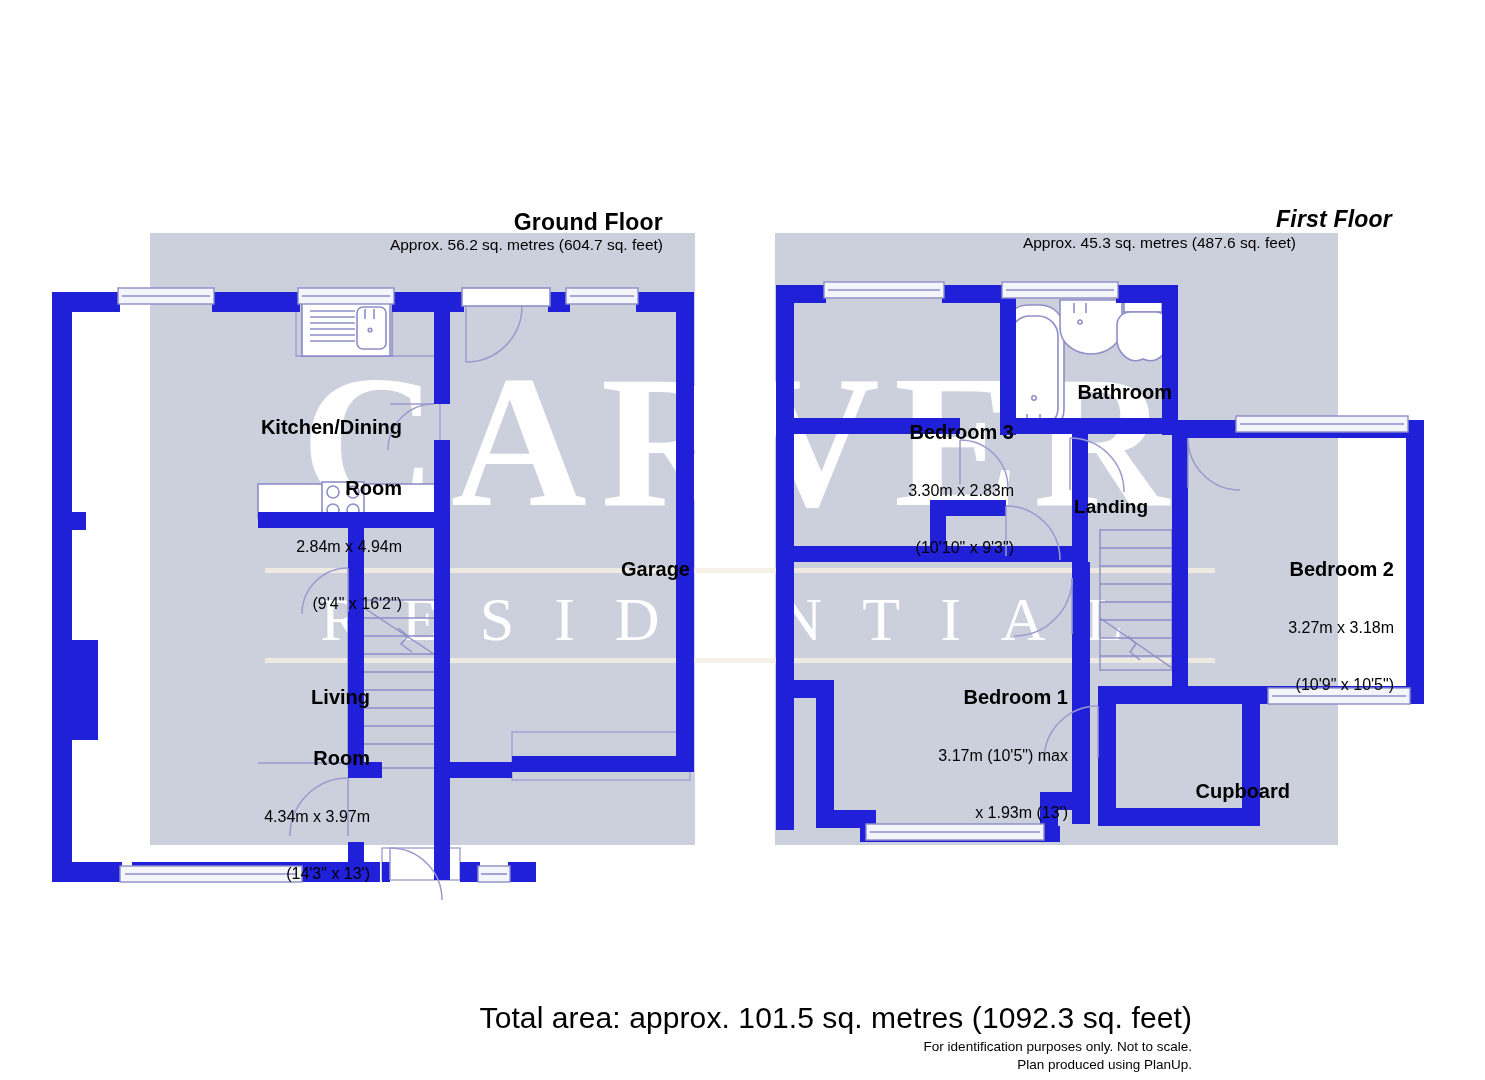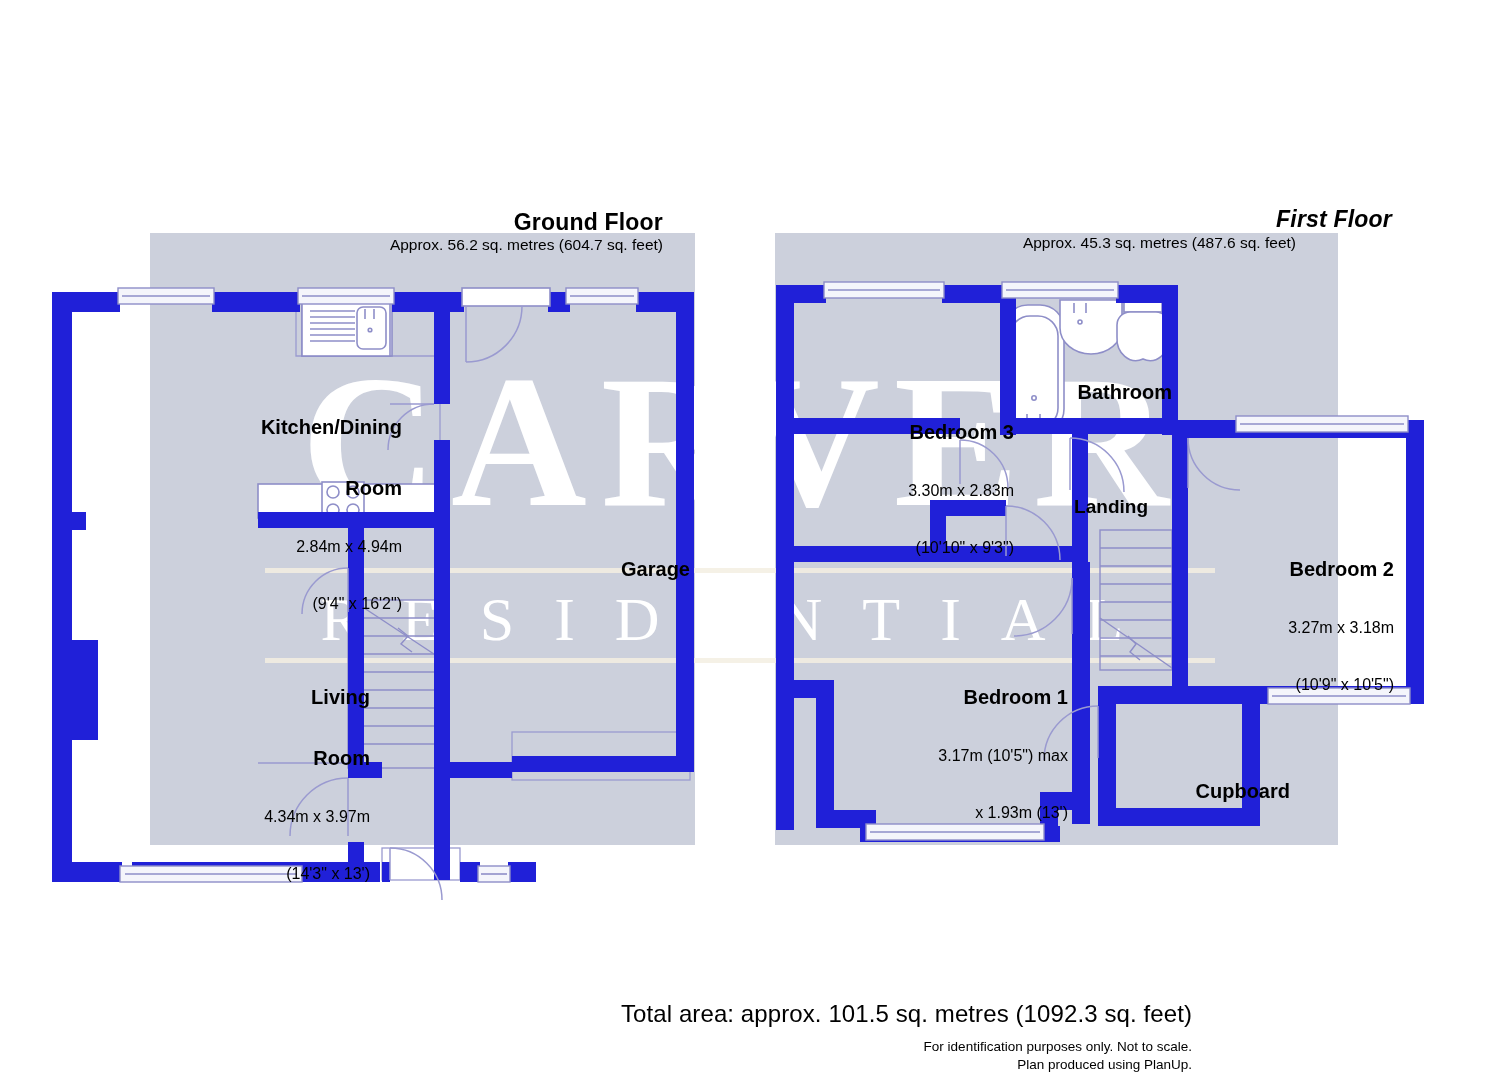--- a/index.html
+++ b/index.html
@@ -12,21 +12,21 @@
   #plan-root{position:absolute;left:0;top:0;width:1485px;height:1080px;}
   svg.plan{position:absolute;left:0;top:0;width:1485px;height:1080px;display:block;}
 
   
   .txt{position:absolute;white-space:pre;text-align:right;line-height:1.18;}
   .floor-title{font-size:23px;font-weight:bold;letter-spacing:.2px;}
   .floor-area{font-size:15.5px;font-weight:normal;}
   .room-name{font-size:20px;font-weight:bold;}
   .room-name-sm{font-size:19px;font-weight:bold;}
   .room-dims{font-size:16px;font-weight:normal;padding-left:36px;}
-  .total-area{font-size:24px;font-weight:normal;letter-spacing:.1px;}
+  .total-area{font-size:30px;font-weight:normal;letter-spacing:.1px;}
   .disclaimer{font-size:13.5px;font-weight:normal;line-height:1.35;}
 </style>
 </head>
 <body>
 
 <div id="plan-root">
 
   <svg class="plan" viewBox="0 0 1485 1080">
     <defs>
       <style>

